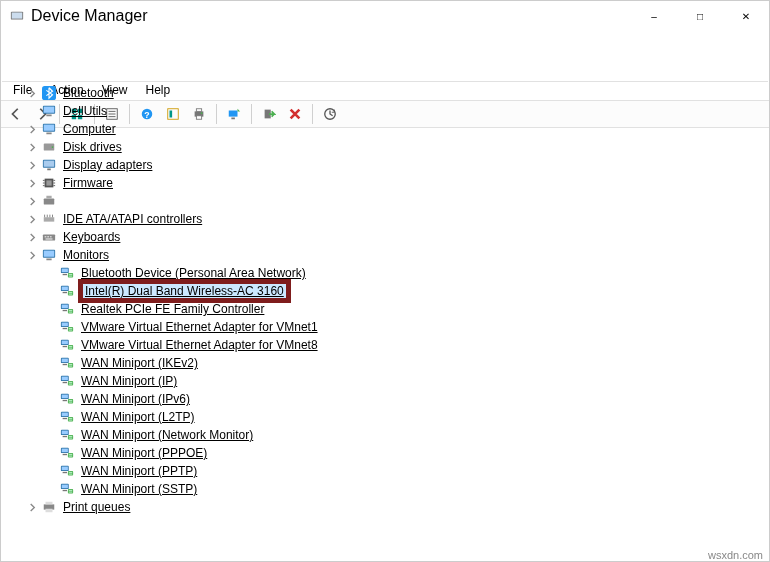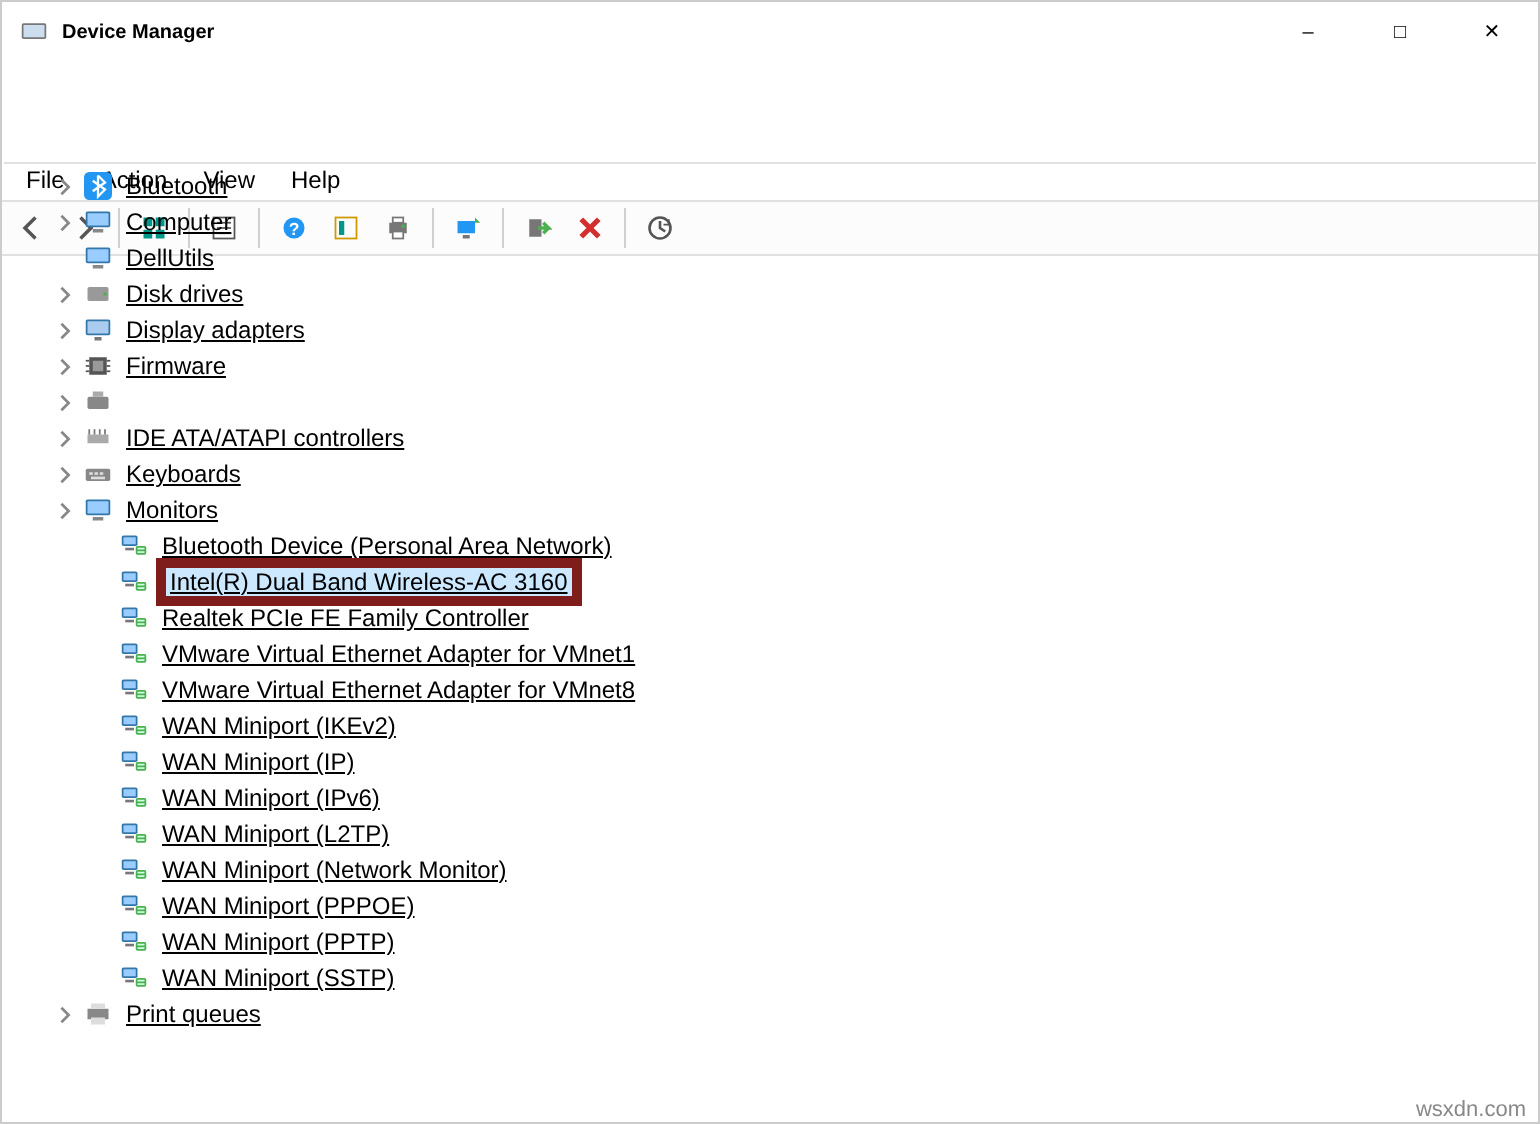--- a/index.html
+++ b/index.html
@@ -19,21 +19,21 @@
     display: flex;
     align-items: center;
     padding: 0 0 0 8px;
     background: #fff;
   }
   .titlebar .app-icon {
     width: 16px; height: 16px;
     margin-right: 6px;
     display: inline-flex; align-items: center; justify-content: center;
   }
-  .titlebar .title { flex: 1; font-size: 10px; font-weight: bold; }
+  .titlebar .title { flex: 1; font-size: 16px; }
   .titlebar .win-controls { display: flex; }
   .titlebar .win-btn {
     width: 46px; height: 30px;
     display: flex; align-items: center; justify-content: center;
     font-family: "Segoe UI Symbol", sans-serif;
     font-size: 10px;
   }
   .menubar {
     height: 21px;
     display: flex;
@@ -228,45 +228,45 @@
       <span class="node-icon">
         <svg width="14" height="14" viewBox="0 0 16 16">
           <rect width="16" height="16" rx="3" fill="#2196f3"></rect>
           <path d="M8 2 L8 14 L12 10 L5 5 M8 2 L12 6 L5 11" stroke="#fff" stroke-width="1.3" fill="none"></path>
         </svg>
       </span>
       <span class="label">Bluetooth</span>
     </div>
     <div class="tree-row">
       <span class="indent" style="width: 18px;"></span>
-      <span class="expander">
-        <svg width="9" height="9" viewBox="0 0 10 10">
-          <path d="M3 1 L7 5 L3 9" stroke="#888" fill="none" stroke-width="1.5"></path>
-        </svg>
-      </span>
+      <span class="expander"></span>
       <span class="node-icon">
         <svg width="14" height="14" viewBox="0 0 16 16">
           <rect x="1" y="2" width="14" height="9" rx="1" fill="#37a"></rect>
           <rect x="2" y="3" width="12" height="7" fill="#9cf"></rect>
           <rect x="5" y="12" width="6" height="2" fill="#888"></rect>
         </svg>
       </span>
-      <span class="label">Computer</span>
-    </div>
-    <div class="tree-row">
-      <span class="indent" style="width: 18px;"></span>
-      <span class="expander"></span>
+      <span class="label">DellUtils</span>
+    </div>
+    <div class="tree-row">
+      <span class="indent" style="width: 18px;"></span>
+      <span class="expander">
+        <svg width="9" height="9" viewBox="0 0 10 10">
+          <path d="M3 1 L7 5 L3 9" stroke="#888" fill="none" stroke-width="1.5"></path>
+        </svg>
+      </span>
       <span class="node-icon">
         <svg width="14" height="14" viewBox="0 0 16 16">
           <rect x="1" y="2" width="14" height="9" rx="1" fill="#37a"></rect>
           <rect x="2" y="3" width="12" height="7" fill="#9cf"></rect>
           <rect x="5" y="12" width="6" height="2" fill="#888"></rect>
         </svg>
       </span>
-      <span class="label">DellUtils</span>
+      <span class="label">Computer</span>
     </div>
     <div class="tree-row">
       <span class="indent" style="width: 18px;"></span>
       <span class="expander">
         <svg width="9" height="9" viewBox="0 0 10 10">
           <path d="M3 1 L7 5 L3 9" stroke="#888" fill="none" stroke-width="1.5"></path>
         </svg>
       </span>
       <span class="node-icon">
         <svg width="14" height="14" viewBox="0 0 16 16">

